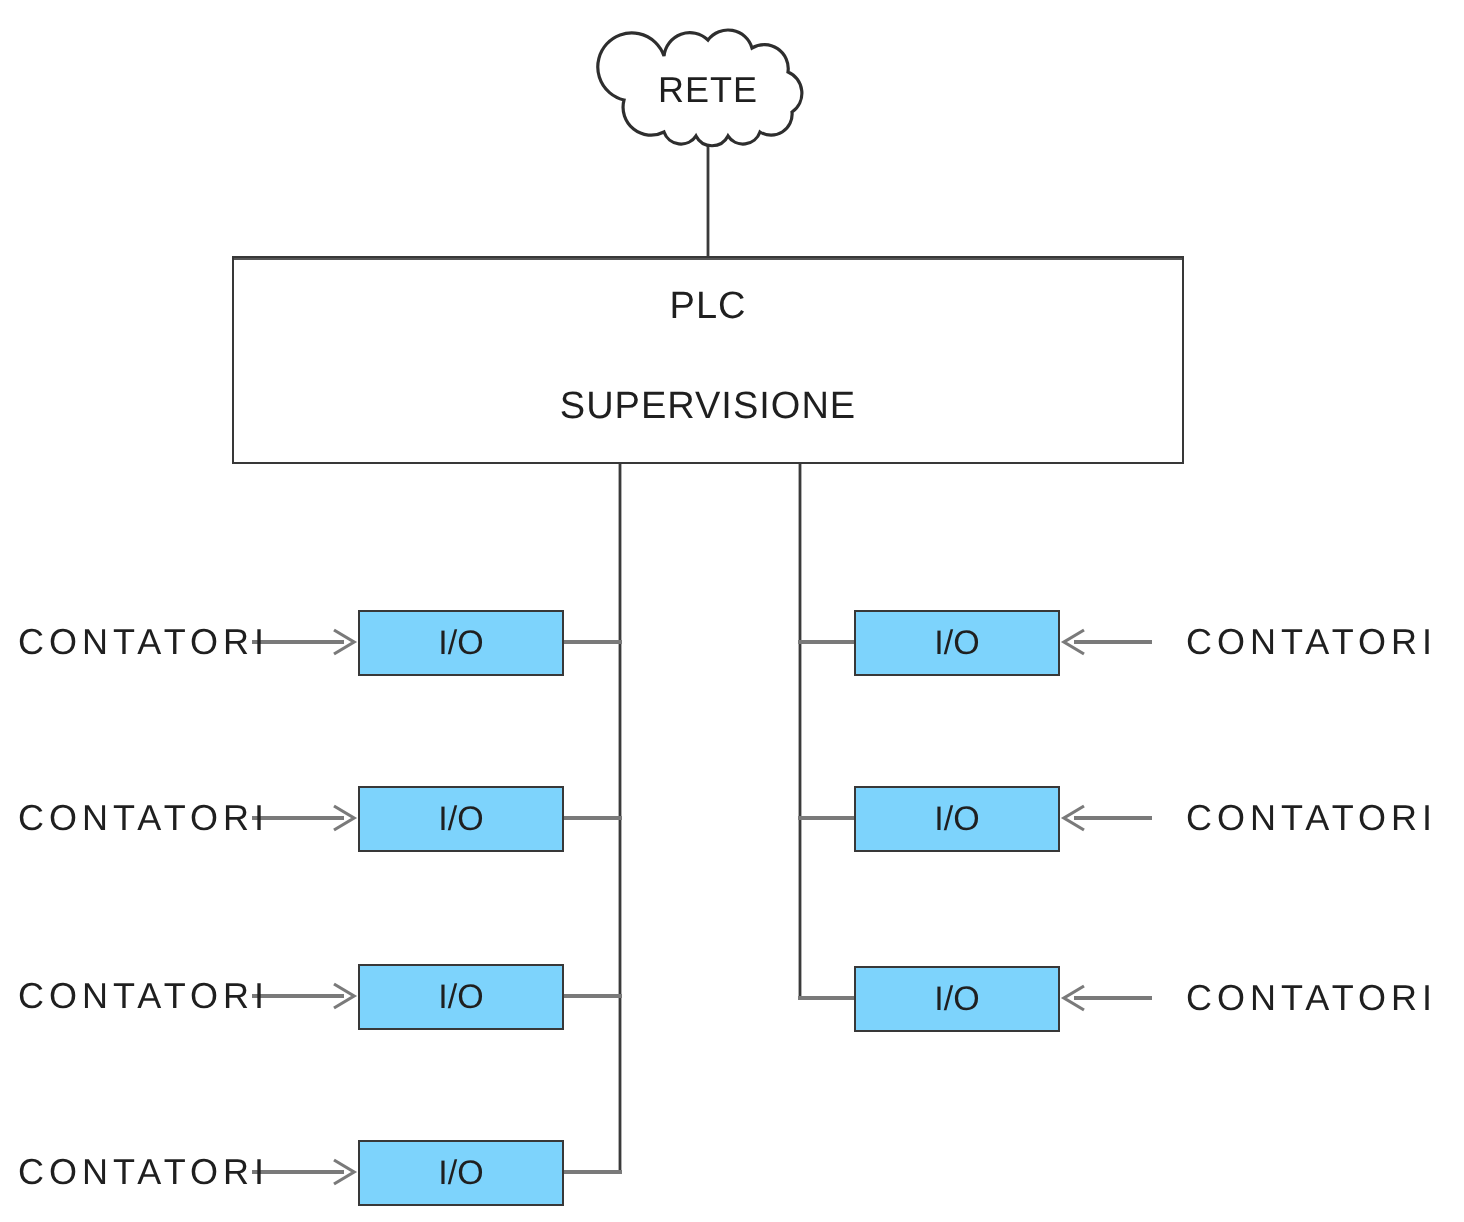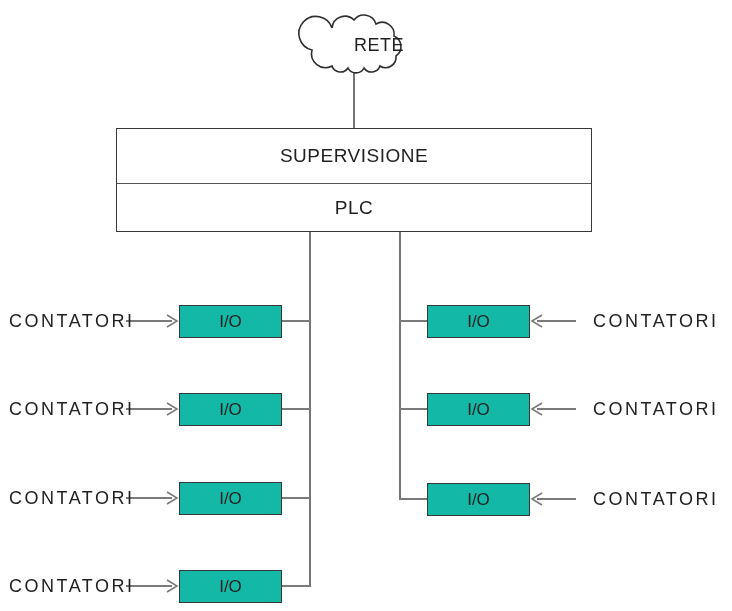--- a/index.html
+++ b/index.html
@@ -28,21 +28,21 @@
   .wires .ah   { stroke: #7a7a7a; stroke-width: 1.6; fill: none; }
   .wires .cloud{ stroke: #2e2e2e; stroke-width: 1.6; fill: #ffffff; }
 
   .cloud-label {
     position: absolute;
     left: 304px;
     top: 34px;
     width: 100px;
     height: 22px;
     line-height: 22px;
-    text-align: right;
+    text-align: center;
     font-size: 18px;
     letter-spacing: 0.5px;
   }
 
   .main-box {
     position: absolute;
     left: 116px;
     top: 128px;
     width: 476px;
     height: 104px;
@@ -61,21 +61,21 @@
   }
   .main-row.top { height: 54px; }
   .main-row.bottom { flex: 1; border-top: 1.5px solid #555555; }
 
   .io-box {
     position: absolute;
     width: 103px;
     height: 33px;
     box-sizing: border-box;
     border: 1.5px solid #383838;
-    background: #14b8a6;
+    background: #7dd3fc;
     display: flex;
     align-items: center;
     justify-content: center;
     font-size: 17px;
   }
 
   .src-label {
     position: absolute;
     height: 22px;
     line-height: 22px;
@@ -144,22 +144,22 @@
       <line class="cn" x1="537" y1="409" x2="576" y2="409"></line>
         <path class="ah" d="M542,403 L532,409 L542,415"></path>
       <line class="cn" x1="537" y1="499" x2="576" y2="499"></line>
         <path class="ah" d="M542,493 L532,499 L542,505"></path>
     </g>
   </svg>
 
   <div class="cloud-label">RETE</div>
 
   <div class="main-box">
+    <div class="main-row bottom">PLC</div>
     <div class="main-row top">SUPERVISIONE</div>
-    <div class="main-row bottom">PLC</div>
   </div>
 
   <div class="io-box" style="left:179px; top:305px;">I/O</div>
   <div class="io-box" style="left:179px; top:393px;">I/O</div>
   <div class="io-box" style="left:179px; top:482px;">I/O</div>
   <div class="io-box" style="left:179px; top:570px;">I/O</div>
 
   <div class="io-box" style="left:427px; top:305px;">I/O</div>
   <div class="io-box" style="left:427px; top:393px;">I/O</div>
   <div class="io-box" style="left:427px; top:483px;">I/O</div>

